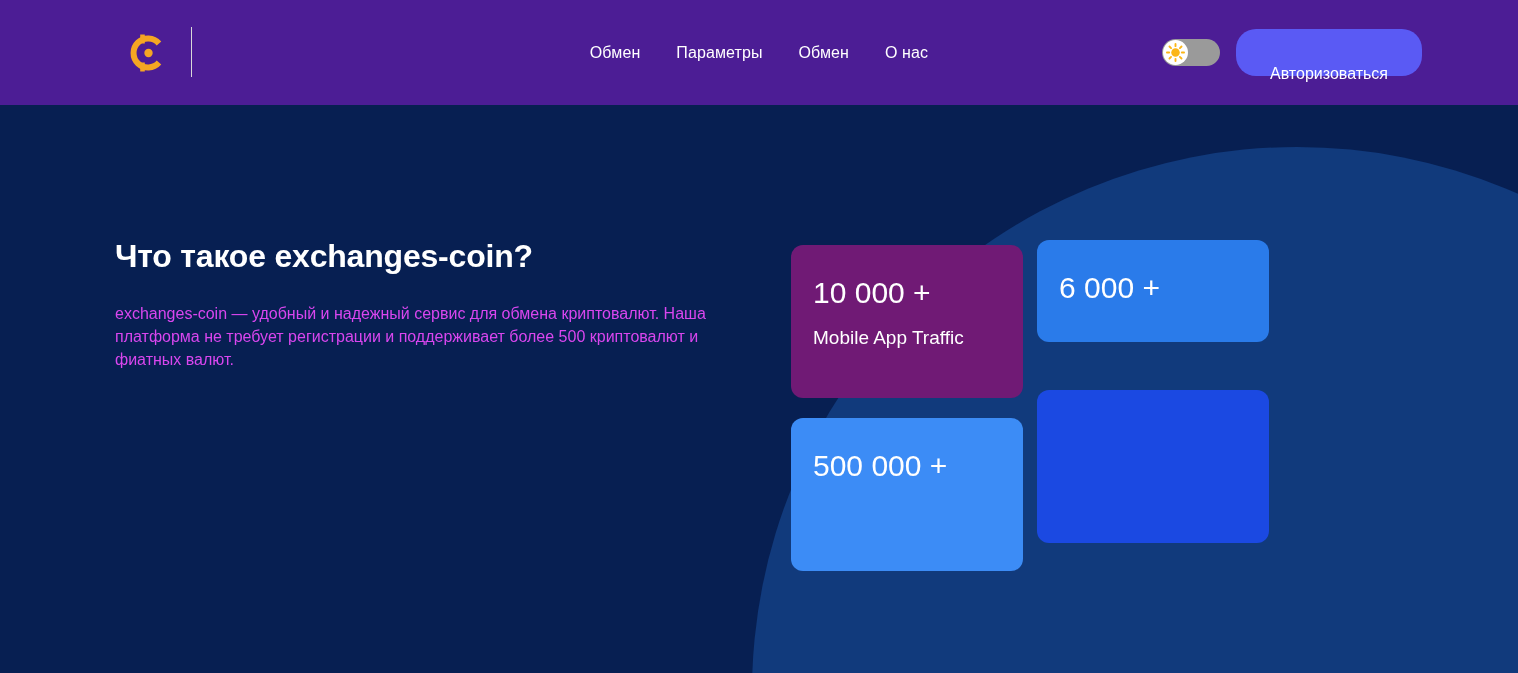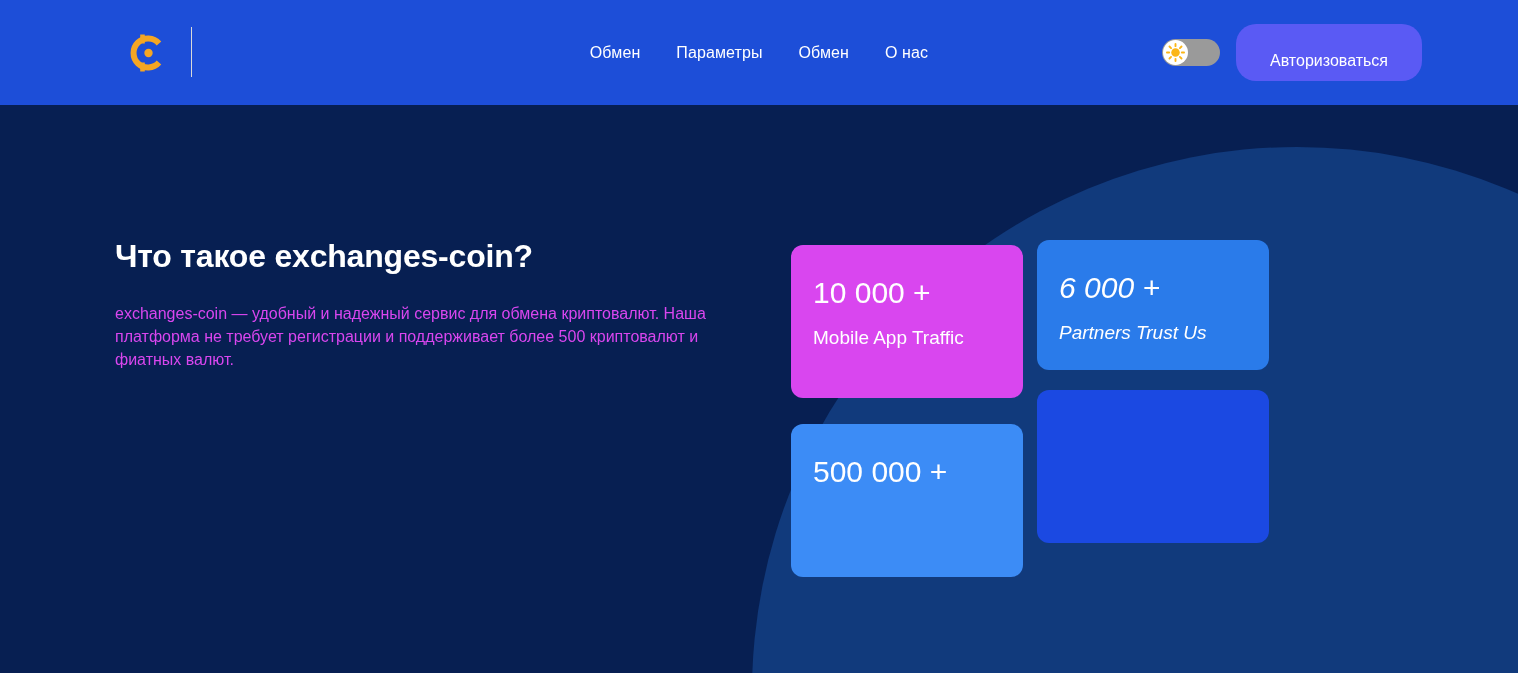--- a/index.html
+++ b/index.html
@@ -112,22 +112,22 @@
     height: 25px;
     border-radius: 50%;
     background: #ffffff;
     display: flex;
     align-items: center;
     justify-content: center;
   }
   .sun-icon { display: block; }
 
   .auth-button {
-    height: 57px;
-    padding: 8px 34px;
+    height: 47px;
+    padding: 16px 34px;
     border-radius: 20px;
     background: #5a5af4;
     color: #ffffff;
     font-size: 16px;
     line-height: 57px;
     border: none;
     cursor: pointer;
     white-space: nowrap;
     font-family: inherit;
   }
@@ -206,30 +206,30 @@
 
   .stat-label {
     margin-top: 10px;
     font-size: 19px;
     line-height: 33px;
     font-weight: normal;
   }
 
   
   .card-0 { left: 0px;   top: 115px; width: 232px; height: 153px; }
-  .card-1 { left: 246px; top: 110px; width: 232px; height: 130px; font-style: italic; }
-  .card-2 { left: 0px;   top: 294px; width: 232px; height: 153px; }
+  .card-1 { left: 246px; top: 110px; width: 232px; height: 102px; }
+  .card-2 { left: 0px;   top: 288px; width: 232px; height: 153px; }
   .card-3 { left: 246px; top: 260px; width: 232px; height: 153px; }
 </style>
 </head>
 <body>
 
 <div class="page" style="background: rgb(7, 31, 82);">
 
-  <header class="header" style="background: #1d4ed8;">
+  <header class="header" style="background: #4c1d95;">
 
     <div class="brand">
       <svg class="logo-mark" viewBox="0 0 36 38" aria-hidden="true">
         <path d="M31 9.5 A14.5 14.5 0 1 0 31 28.5" fill="none" stroke="#F5A623" stroke-width="6" stroke-linecap="butt"></path>
         <circle cx="20.5" cy="19" r="4.2" fill="#F5A623"></circle>
         <rect x="12.2" y="0.5" width="4.6" height="9" fill="#F5A623"></rect>
         <rect x="12.2" y="28.5" width="4.6" height="9" fill="#F5A623"></rect>
       </svg>
     </div>
 
@@ -270,28 +270,27 @@
     <div class="blob" style="background: rgb(17, 58, 124);"></div>
   </section>
 
   <div class="copy">
     <h1 class="headline">Что такое exchanges-coin?</h1>
     <p class="subcopy">exchanges-coin — удобный и надежный сервис для обмена криптовалют. Наша платформа не требует регистрации и поддерживает более 500 криптовалют и фиатных валют.</p>
   </div>
 
   <div class="stats">
 
-    <div class="stat-card card-0" style="background: #d946ef;">
+    <div class="stat-card card-0" style="background: #701a75;">
       <div class="stat-value">10 000 +</div>
       <div class="stat-label">Mobile App Traffic</div>
     </div>
 
     <div class="stat-card card-1" style="background: rgb(42, 123, 234);">
       <div class="stat-value">6 000 +</div>
-      <div class="stat-label">Partners Trust Us</div>
     </div>
 
     <div class="stat-card card-2" style="background: rgb(60, 140, 246);">
       <div class="stat-value">500 000 +</div>
     </div>
 
     <div class="stat-card card-3" style="background: rgb(27, 73, 226);">
     </div>
   </div>
 

